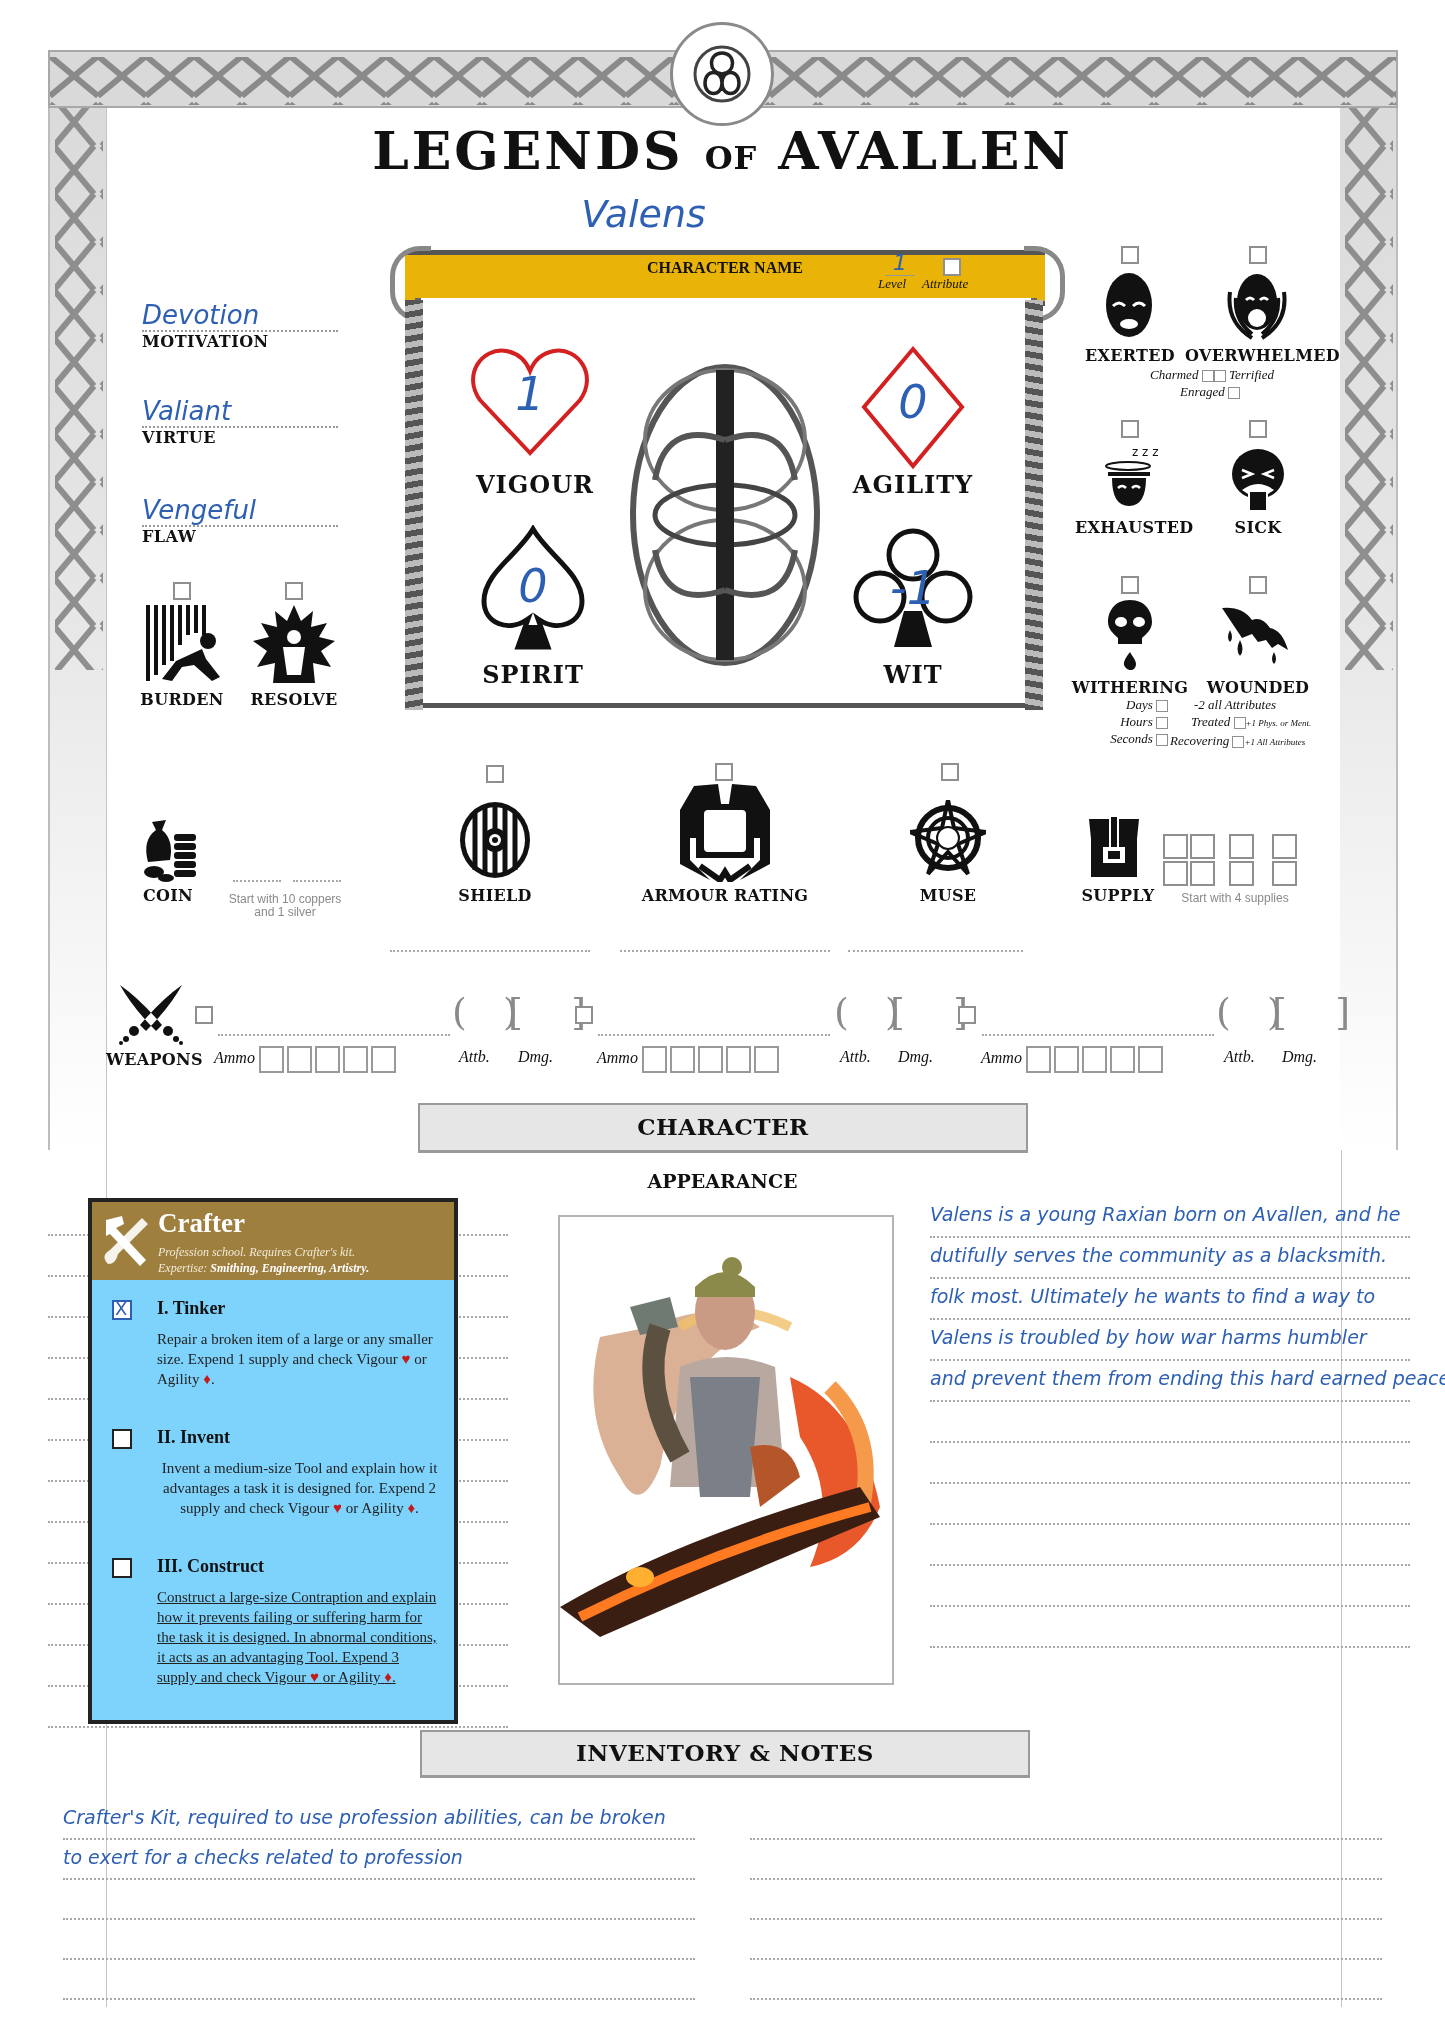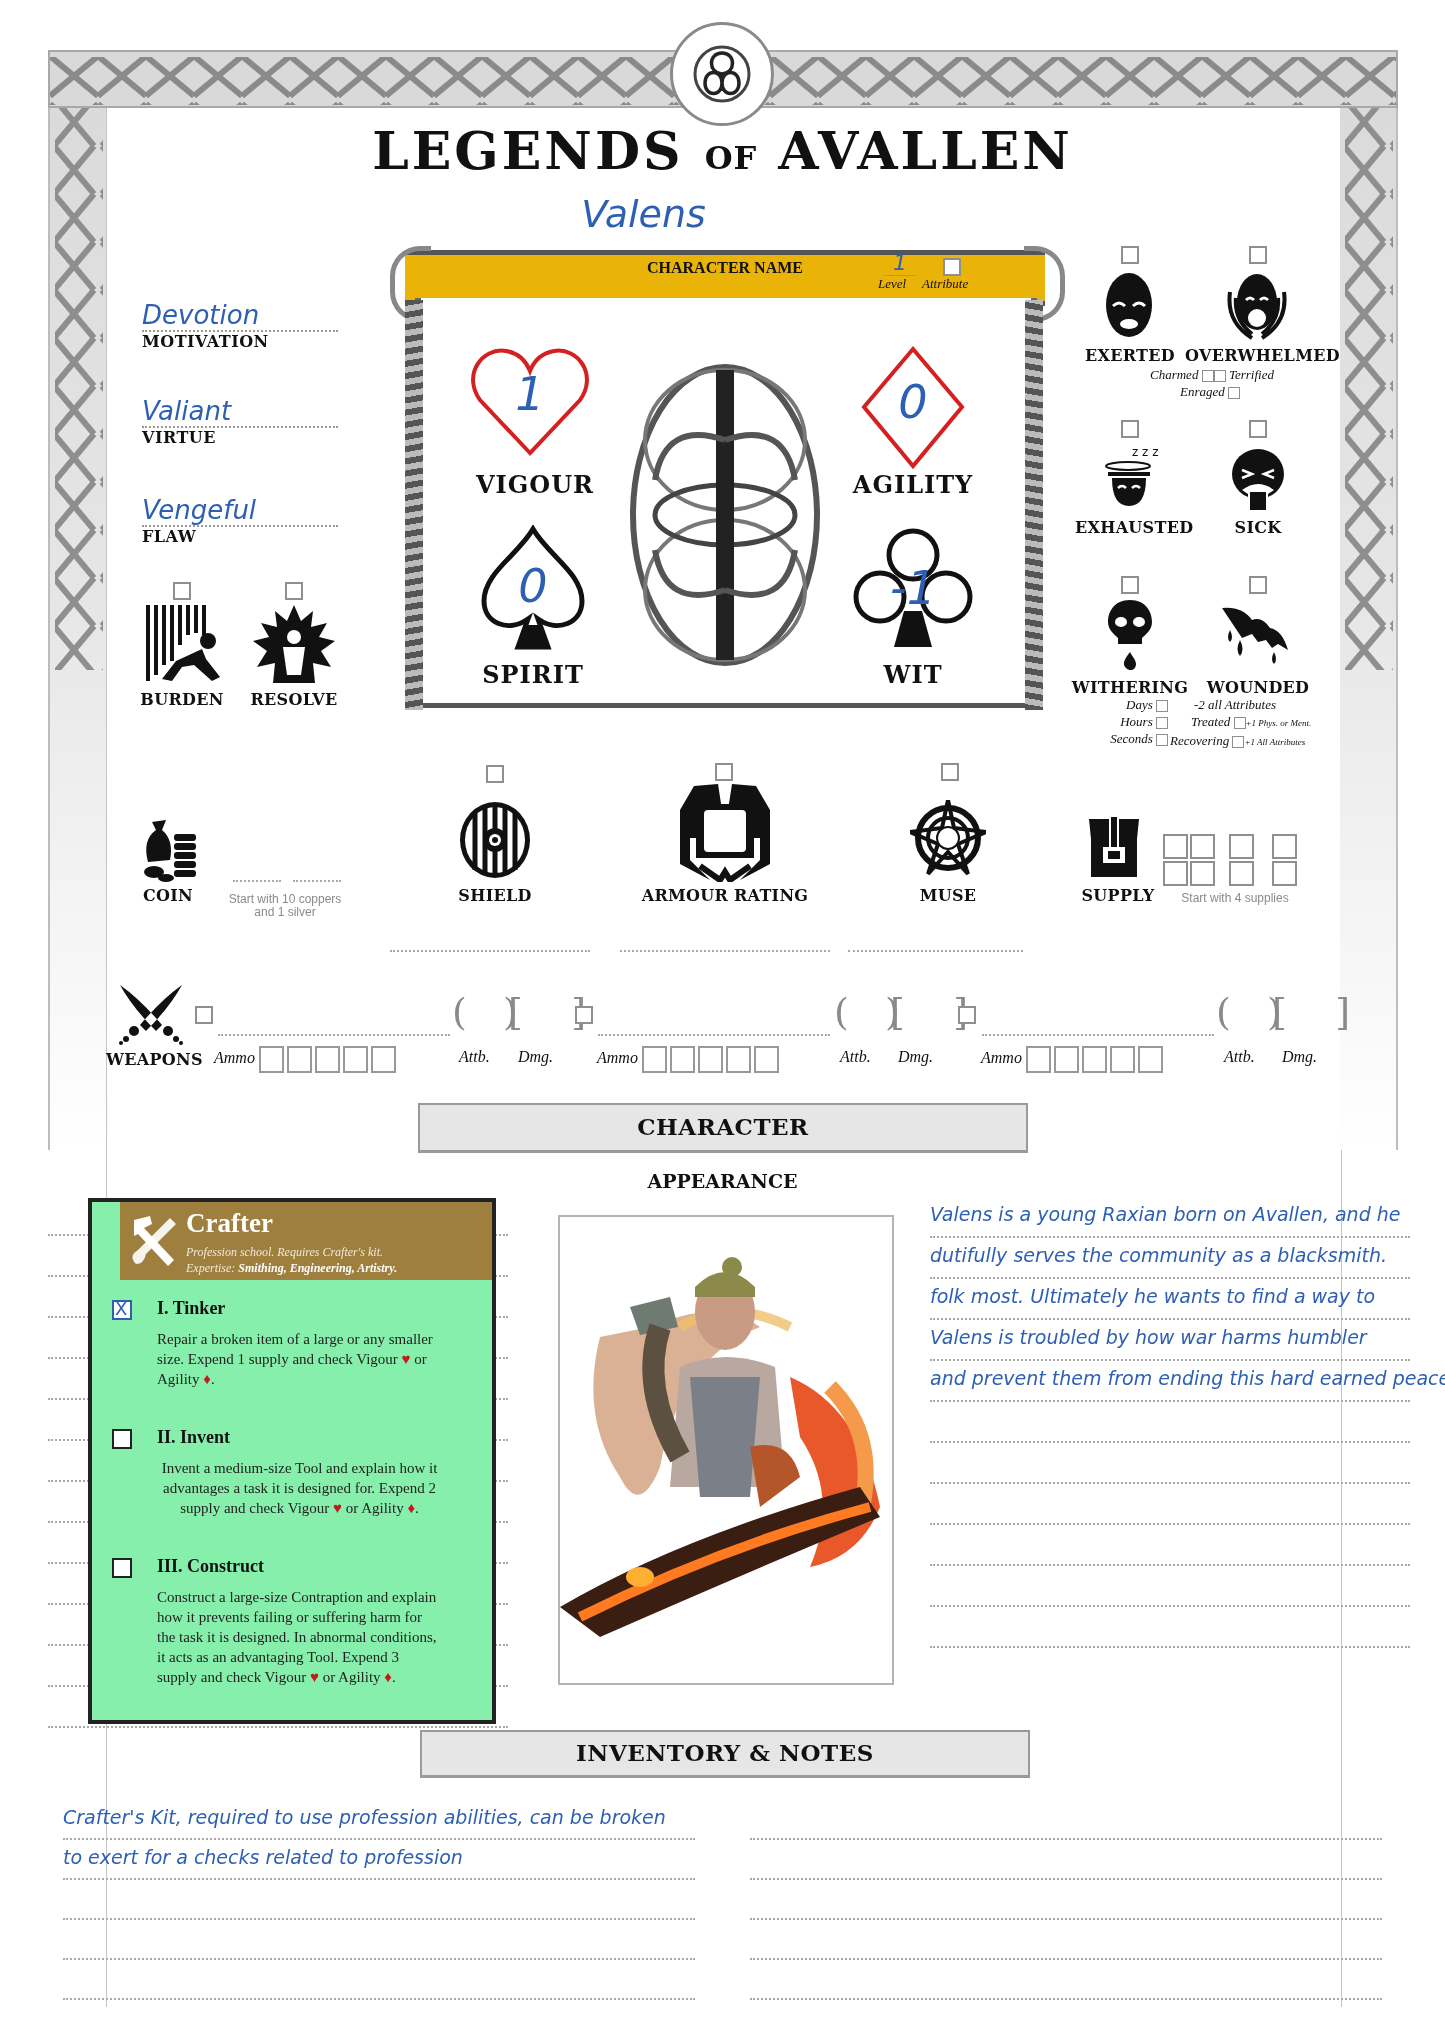--- a/index.html
+++ b/index.html
@@ -69,21 +69,21 @@
   
   .paren { font-size:38px; color:#8a8a8a; font-family:"DejaVu Serif", serif; font-weight:300; }
   .wlbl { font-size:16px; font-style:italic; }
   .ammo-box { display:inline-block; width:21px; height:23px; border:2px solid #999; margin-right:3px; vertical-align:middle; background:#fff; }
 
   
   .sec-hdr { background:#e6e6e6; border:2px solid #9a9a9a; border-bottom-width:3px; box-sizing:border-box;
     text-align:center; font-size:23px; font-weight:bold; font-family:"DejaVu Serif", serif; letter-spacing:.5px; }
 
   
-  .card { left:88px; top:1198px; width:408px; height:526px; border:4px solid #222; box-sizing:border-box; background:#86efac;padding-left:28px; }
+  .card { left:88px; top:1198px; width:370px; height:526px; border:4px solid #222; box-sizing:border-box; background:#7dd3fc; }
   .card-head { background:#9e7f3e; height:78px; position:relative; color:#fff; }
   .card-title { position:absolute; left:66px; top:6px; font-size:27px; font-weight:bold; }
   .card-sub { position:absolute; left:66px; top:42px; font-size:12px; font-style:italic; line-height:16px; color:#f2ead8; }
   .card-sub b { color:#fff; }
   .ab-title { font-size:18px; font-weight:bold; }
   .ab-text { font-size:15px; line-height:20px; color:#222; }
   .heart { color:#c31b1b; }
 
   .portrait { left:558px; top:1215px; width:336px; height:470px; border:2px solid #b4b4b4; box-sizing:border-box; background:#fff; overflow:hidden; }
 
@@ -495,21 +495,21 @@
     <span class="cb" style="position:absolute;left:0;top:2px;width:16px;height:16px;border-color:#222;"></span>
     <div class="ab-title" style="margin-left:45px;">II. Invent</div>
     <div class="ab-text" style="margin-left:45px;margin-top:10px;text-align:center;">
       <span>Invent a medium-size Tool and explain how it advantages a task it is designed for. Expend 2 supply and check Vigour</span> <span class="heart">♥</span> <span>or Agility</span> <span class="heart">♦</span>.
     </div>
   </div>
 
   <div class="abs" style="left:20px;top:354px;width:330px;">
     <span class="cb" style="position:absolute;left:0;top:2px;width:16px;height:16px;border-color:#222;"></span>
     <div class="ab-title" style="margin-left:45px;">III. Construct</div>
-    <div class="ab-text" style="margin-left:45px;margin-top:10px;">
+    <div class="ab-text" style="margin-left:45px;margin-top:10px;text-decoration:underline;">
       <span>Construct a large-size Contraption and explain how it prevents failing or suffering harm for the task it is designed. In abnormal conditions, it acts as an advantaging Tool. Expend 3 supply and check Vigour</span> <span class="heart">♥</span> <span>or Agility</span> <span class="heart">♦</span>.
     </div>
   </div>
 </div>
 
 <div class="abs portrait">
   <svg width="332" height="466" viewBox="0 0 332 466">
     <title>Painted portrait of a young blacksmith with a hammer and glowing forge</title>
     <path d="M40 120 Q20 200 60 260 Q80 300 100 250 Q120 140 200 110 Q160 80 90 110 Z" fill="#d6a98a" opacity=".9"></path>
     <path d="M120 110 Q170 80 230 110" stroke="#f0c06a" stroke-width="10" fill="none" opacity=".8"></path>

